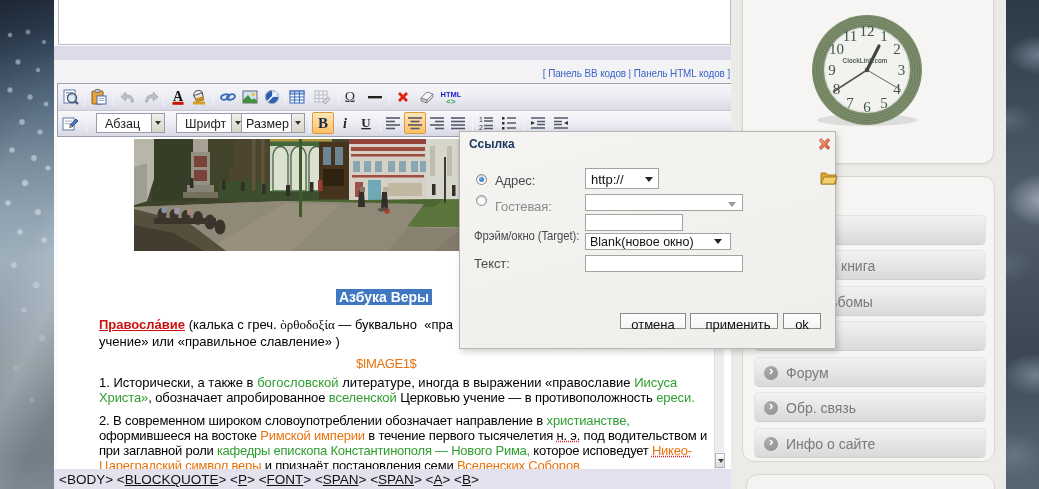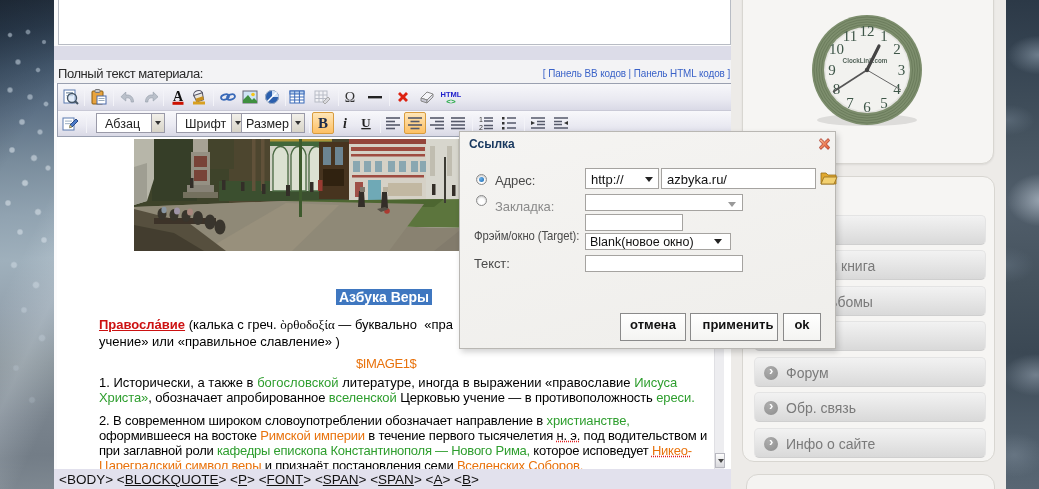--- a/index.html
+++ b/index.html
@@ -100,33 +100,32 @@
 }
 
 
 #dialog { left:459px; top:131px; width:377px; height:218px; background:linear-gradient(165deg,#f5f4f2,#efeeeb); border:1px solid #b9b7b3; box-shadow:2px 3px 6px rgba(0,0,0,0.18); }
 #dtitle { left:9px; top:5px; font-size:12px; font-weight:bold; color:#17375e; }
 #dclose { left:359px; top:6px; width:11px; height:12px; }
 .dlabel { position:absolute; font-size:13px; letter-spacing:-0.1px; color:#4a4a4a; }
 .dinput { position:absolute; background:#fff; border:1px solid #a5a3a0; }
 .radio { position:absolute; width:11px; height:11px; border-radius:50%; background:#fff; border:1px solid #8a8a8a; box-shadow:inset 0 1px 2px rgba(0,0,0,0.25); }
 .radio.sel:after { content:""; position:absolute; left:2px; top:2px; width:5px; height:5px; border-radius:50%; background:radial-gradient(circle at 35% 35%, #6ab0e8, #1565b0); }
-.dbtn { position:absolute; height:28px; background:linear-gradient(#fff,#f4f4f2); border:1px solid #8a8a8a; font-size:13px; font-weight:bold; color:#111; text-align:center; }
+.dbtn { position:absolute; height:16px; background:linear-gradient(#fff,#f4f4f2); border:1px solid #8a8a8a; font-size:13px; font-weight:normal; color:#111; text-align:center; }
 .arrow-dn { position:absolute; border:4px solid transparent; border-top:5px solid #222; }
 </style>
 </head>
 <body>
 <div id="stage">
   <div id="lstrip" class="abs"></div>
 
   <div id="maincol" class="abs">
     <div id="topbox" class="abs"></div>
     <div id="lavstrip" class="abs"></div>
     <div id="lblrow" class="abs"></div>
-    <div id="lbl" class="abs">Полный текст материала:</div>
     <div id="panellinks" class="abs">[ Панель BB кодов | Панель HTML кодов ]</div>
 
     <div id="toolbar" class="abs">
       <div id="trow1" class="abs"></div>
       <div id="trow2" class="abs"></div>
       <div id="row1icons">
 
         <svg class="ticon" style="left:5px;" viewBox="0 0 16 16">
             <rect x="1" y="1" width="11" height="13" fill="#fff" stroke="#5a7ab0"></rect>
             <rect x="3" y="3" width="7" height="1.6" fill="#9ab"></rect>
@@ -544,30 +543,27 @@
         </defs>
       <path d="M1.8 0.6 L5.5 3.9 L9.2 0.6 L10.6 2.6 L7.4 6 L10.6 9.4 L9.2 11.4 L5.5 8.1 L1.8 11.4 L0.4 9.4 L3.6 6 L0.4 2.6 Z" fill="url(#xg)" stroke="#b04030" stroke-width="0.9"></path>
     </svg>
 
     <div class="radio sel" style="left:16px; top:42px;"></div>
     <div class="dlabel" style="left:35px; top:41px;">Адрес:</div>
     <div class="dinput" style="left:125px; top:36px; width:74px; height:21px;">
       <span style="position:absolute; left:5px; top:3px; font-size:13px; color:#111;">http://</span>
       <div class="arrow-dn" style="right:5px; top:8px;"></div>
     </div>
-    <div class="dinput" style="left:201px; top:36px; width:155px; height:21px;">
-      <span style="position:absolute; left:5px; top:3px; font-size:13px; color:#111;">azbyka.ru/</span>
-    </div>
     <svg class="abs" style="left:360px; top:37px;" width="18" height="18" viewBox="0 0 18 18">
       <path d="M1 4 h5 l2 2 h8 v9 H1 Z" fill="#e0a830" stroke="#97701c" stroke-width="0.8"></path>
       <path d="M1 15 L4 8 h13 l-3 7 Z" fill="#f2d070" stroke="#97701c" stroke-width="0.8"></path>
     </svg>
 
     <div class="radio" style="left:16px; top:63px;"></div>
-    <div class="dlabel" style="left:35px; top:67px; color:#8a8a8a;">Закладка:</div>
+    <div class="dlabel" style="left:35px; top:67px; color:#8a8a8a;">Гостевая:</div>
     <div class="dinput" style="left:125px; top:62px; width:158px; height:17px; background:#fff;">
       <div class="arrow-dn" style="right:6px; top:7px; border-top-color:#999;"></div>
     </div>
 
     <div class="dinput" style="left:125px; top:82px; width:98px; height:17px;"></div>
     <div class="dlabel" style="left:14px; top:96px; transform:scaleX(0.87); transform-origin:0 0;">Фрэйм/окно (Target):</div>
     <div class="dinput" style="left:125px; top:101px; width:146px; height:17px;">
       <span style="position:absolute; left:4px; top:1px; font-size:12.5px; color:#111;">Blank(новое окно)</span>
       <div class="arrow-dn" style="right:8px; top:5px;"></div>
     </div>

